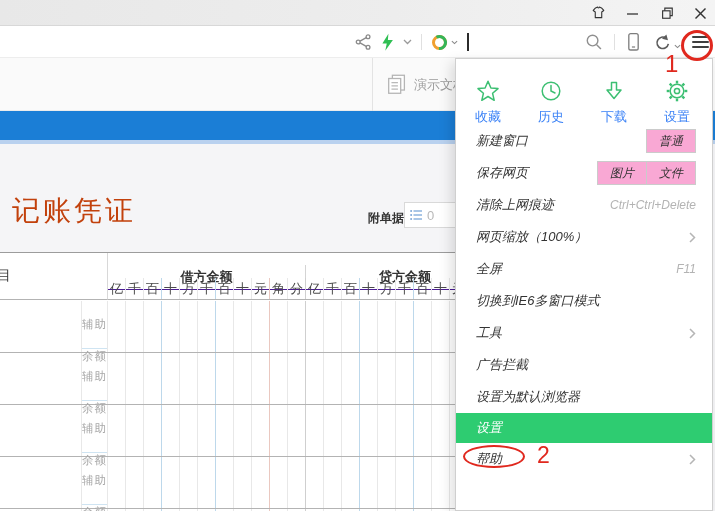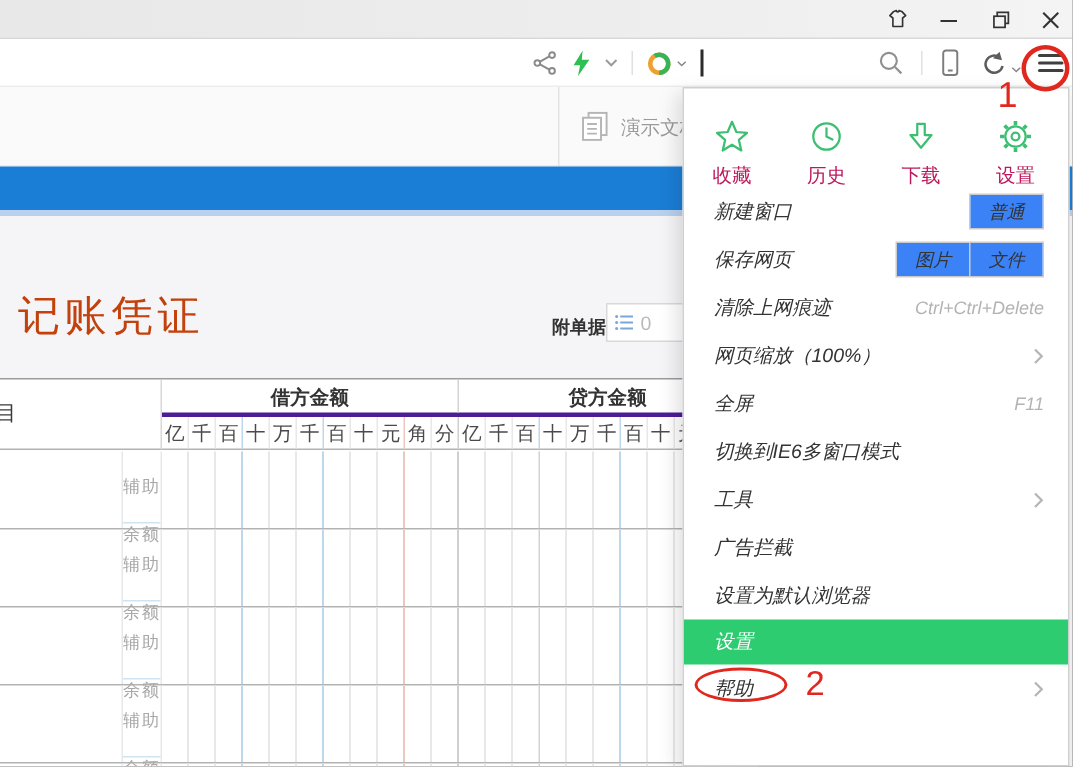--- a/index.html
+++ b/index.html
@@ -34,21 +34,21 @@
   .attach-label{position:absolute;left:368px;top:210px;font-size:12px;font-weight:bold;color:#333;}
   .attach-input{position:absolute;left:404px;top:202px;width:62px;height:26px;background:#fff;
     border:1px solid #d9d9d9;display:flex;align-items:center;padding-left:5px;gap:4px;}
   .attach-input .val{color:#b9b9b9;font-size:13px;}
   
   .vtable{position:absolute;left:0;top:252px;width:505px;height:259px;background:#fff;
     border-top:1px solid #9c9c9c;overflow:hidden;}
   .th-a{position:absolute;left:0;top:0;width:108px;height:47px;border-right:1px solid #d8d8d8;
     border-bottom:1px solid #b3b3b3;display:flex;align-items:center;font-size:14px;color:#3a3a3a;}
   .th-a span{margin-left:-3px;}
-  .th-top{position:absolute;left:108px;top:0;width:396px;height:25px;display:flex;border-bottom:3px solid #4c1d95;}
+  .th-top{position:absolute;left:108px;top:12px;width:396px;height:25px;display:flex;border-bottom:1px solid #4c1d95;}
   .th-top .hcell{width:198px;text-align:center;line-height:24px;font-size:13px;font-weight:bold;color:#333;}
   .th-top .hcell:first-child{border-right:1px solid #d4d4d4;}
   .th-digits{position:absolute;left:108px;top:25px;width:396px;height:22px;display:flex;border-bottom:1px solid #b3b3b3;}
   .dcell{width:18px;text-align:center;line-height:21px;font-size:13px;color:#4a4a4a;border-right:1px solid #e8e8e8;}
   .dcell.bsep{border-right-color:#bdd8eb;}
   .dcell.rsep{border-right-color:#eac8c0;}
   .dcell.gsep{border-right-color:#cfcfcf;}
   .vt-row{position:absolute;left:0;width:505px;height:52px;border-bottom:1px solid #b3b3b3;display:flex;}
   .cell-a{width:82px;border-right:1px solid #e8e8e8;}
   .cell-b{width:26px;border-right:1px solid #e8e8e8;display:flex;flex-direction:column;}
@@ -59,28 +59,28 @@
     background:
       repeating-linear-gradient(90deg, transparent 0 197px, #cfcfcf 197px 198px),
       repeating-linear-gradient(90deg, transparent 0 161px, #eac8c0 161px 162px, transparent 162px 198px),
       repeating-linear-gradient(90deg, transparent 0 53px, #bdd8eb 53px 54px, transparent 54px 107px, #bdd8eb 107px 108px, transparent 108px 198px),
       repeating-linear-gradient(90deg, transparent 0 17px, #e8e8e8 17px 18px);}
   
   .menu{position:absolute;left:455px;top:58px;width:258px;height:453px;background:#fff;
     border:1px solid #cfcfcf;box-shadow:-4px 4px 12px rgba(0,0,0,.13);z-index:5;}
   .qa{display:flex;gap:15px;padding:20px 0 0 8px;height:66px;}
   .qa-item{width:48px;display:flex;flex-direction:column;align-items:center;cursor:default;}
-  .qa-item .lbl{margin-top:5px;font-size:13px;color:#be185d;line-height:17px;}
+  .qa-item .lbl{margin-top:5px;font-size:13px;color:#3b82f6;line-height:17px;}
   .items{font-style:italic;}
   .mi{height:32px;display:flex;align-items:center;padding:0 16px 0 20px;font-size:13px;color:#333;}
   .mi .lbl{flex:1;}
   .mi.green{height:30px;background:#2ecc71;color:#fff;}
   .shortcut{color:#b3b3b3;font-size:12px;}
   .btn-group{display:flex;border:1px solid #cbcbcb;}
-  .btn{padding:3px 12px;font-size:12px;color:#333;background:#3b82f6;line-height:16px;white-space:nowrap;}
+  .btn{padding:3px 12px;font-size:12px;color:#333;background:#f9a8d4;line-height:16px;white-space:nowrap;}
   .btn + .btn{border-left:1px solid #cbcbcb;}
   
   .anno{position:absolute;z-index:9;color:#e0281e;}
   .circ1{left:681px;top:30px;width:32px;height:31px;border:3px solid #e0281e;border-radius:50%;}
   .num1{left:665px;top:50px;font-size:24px;font-weight:500;}
   .ellipse2{left:463px;top:445px;width:62px;height:23px;border:2px solid #e0281e;border-radius:50%;}
   .num2{left:537px;top:442px;font-size:23px;font-weight:500;}
   svg{display:block;}
 </style>
 </head>

